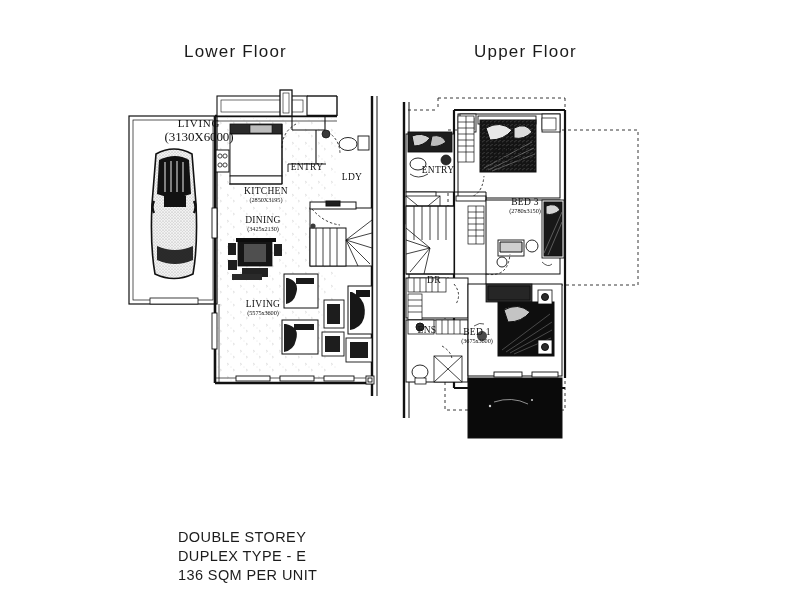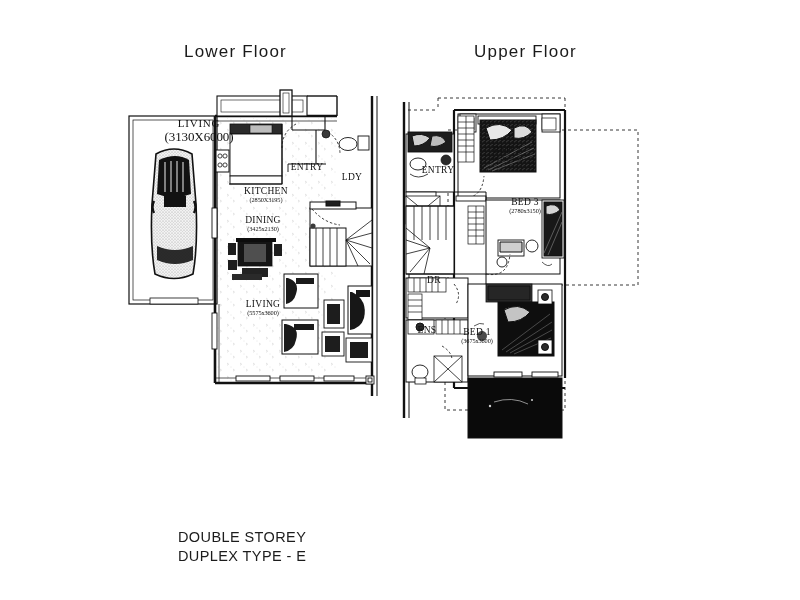--- a/index.html
+++ b/index.html
@@ -500,13 +500,14 @@
     <span class="rl-name">ENS</span>
   </div>
 </div>
 
 <div class="floor-title" id="title-lower">Lower Floor</div>
 <div class="floor-title" id="title-upper">Upper Floor</div>
 
 <div id="caption">
   <div>DOUBLE STOREY</div>
   <div>DUPLEX TYPE - E</div>
+  <div>136 SQM PER UNIT</div>
 </div>
 
 </body></html>

